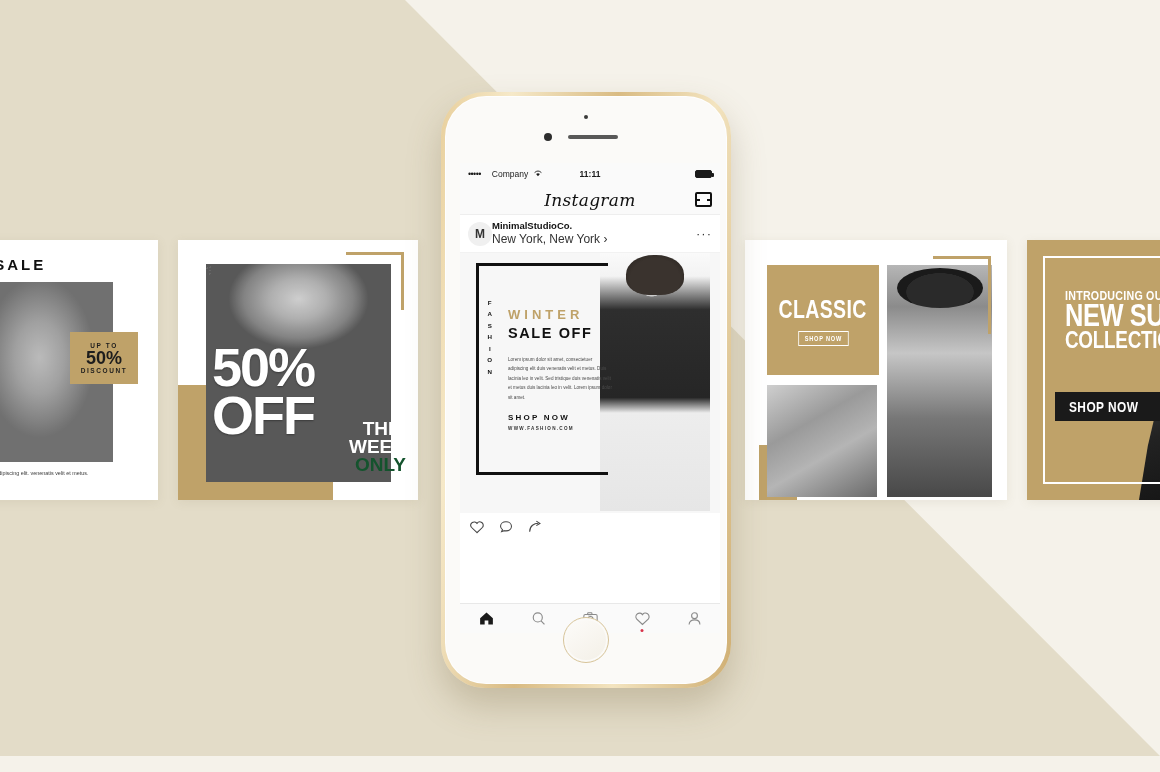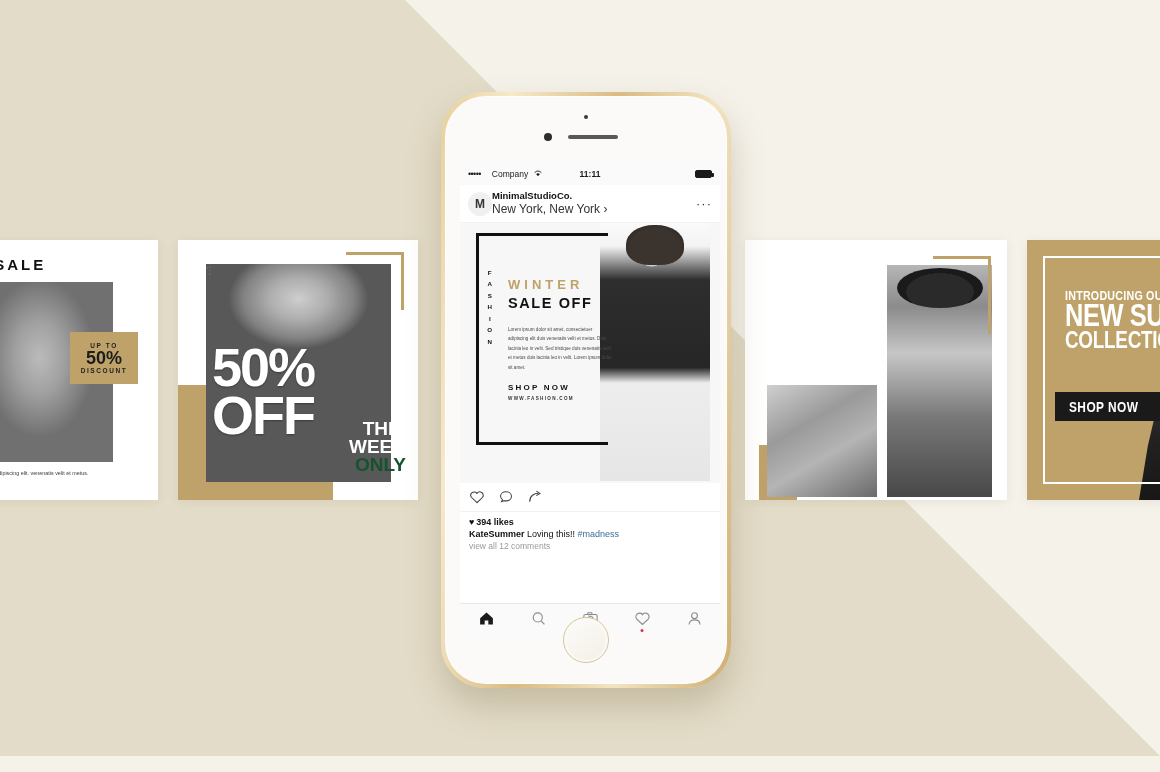--- a/index.html
+++ b/index.html
@@ -337,20 +337,24 @@
   </div>
 </div>
 
 <div class="card" id="card3">
   <div class="card-inner">
     <div id="c3-gold-bl"></div>
     <div class="photo" id="c3-photo-small"></div>
     <div class="photo" id="c3-photo-big"></div>
     <div class="photo" id="c3-hat"></div>
     <div id="c3-gold-tr"></div>
+    <div id="c3-gold-block">
+      <div id="c3-classic">CLASSIC</div>
+      <div id="c3-shop">SHOP NOW</div>
+    </div>
   </div>
 </div>
 
 <div class="card" id="card4">
   <div class="card-inner">
     <div class="photo" id="c4-man"></div>
     <div id="c4-frame"></div>
     <div id="c4-text">
       <div id="c4-intro" class="nowrap">INTRODUCING OUR</div>
       <div id="c4-new" class="nowrap">NEW SUIT</div>
@@ -376,20 +380,24 @@
         <span id="sb-wifi">
           <svg width="10" height="8" viewBox="0 0 10 8">
               <path d="M5 7.2 L3.1 5.1 A2.8 2.8 0 0 1 6.9 5.1 Z" fill="#1a1a1a"></path>
               <path d="M1.6 3.6 A5 5 0 0 1 8.4 3.6" stroke="#1a1a1a" stroke-width="0.9" fill="none"></path>
             </svg>
         </span>
         <span id="sb-time">11:11</span>
         <span id="sb-batt"></span>
       </div>
 
+      <div id="ig-header">
+        <span id="ig-logo">Instagram</span>
+        <span id="ig-inbox"></span>
+      </div>
 
       <div id="post-header">
         <div id="avatar">M</div>
         <div id="post-meta">
           <div id="post-user">MinimalStudioCo.</div>
           <div id="post-loc">New York, New York ›</div>
         </div>
         <div id="post-more">···</div>
       </div>
 
@@ -417,31 +425,20 @@
             </svg>
         </span>
         <span class="ico">
           <svg width="16" height="16" viewBox="0 0 24 24">
               <path d="M4 19 C4 10 11 6.5 17 6.5" fill="none" stroke="#444" stroke-width="1.6"></path>
               <path d="M14 3.2 L19.4 6.6 L14 10" fill="none" stroke="#444" stroke-width="1.6"></path>
             </svg>
         </span>
       </div>
 
-      <div id="caption">
-        <div id="likes">
-          <span class="h">♥</span><span>394 likes</span>
-        </div>
-        <div id="cap-line">
-          <b>KateSummer</b>
-          <span>Loving this!!</span>
-          <span id="cap-tag">#madness</span>
-        </div>
-        <div id="view-comments">view all 12 comments</div>
-      </div>
 
       <div id="tabbar">
         <span class="tabico">
           <svg width="17" height="17" viewBox="0 0 24 24">
               <path d="M12 3.6 L21 11.6 L21 20.4 L14.6 20.4 L14.6 14.8 L9.4 14.8 L9.4 20.4 L3 20.4 L3 11.6 Z" fill="#1a1a1a"></path>
             </svg>
         </span>
         <span class="tabico">
           <svg width="17" height="17" viewBox="0 0 24 24">
               <circle cx="11" cy="10.5" r="6.4" fill="none" stroke="#8b8b8b" stroke-width="1.6"></circle>

